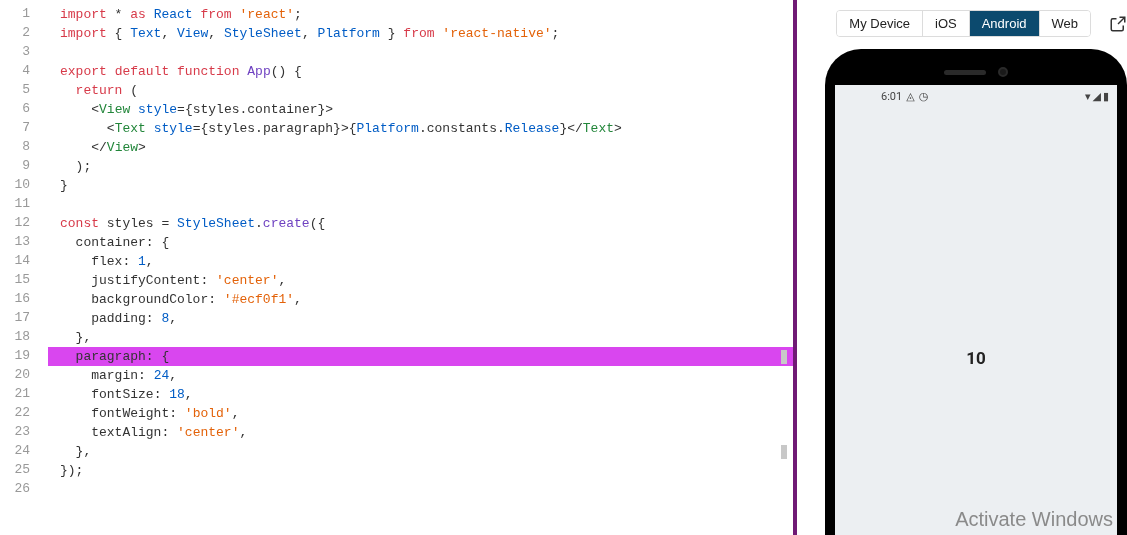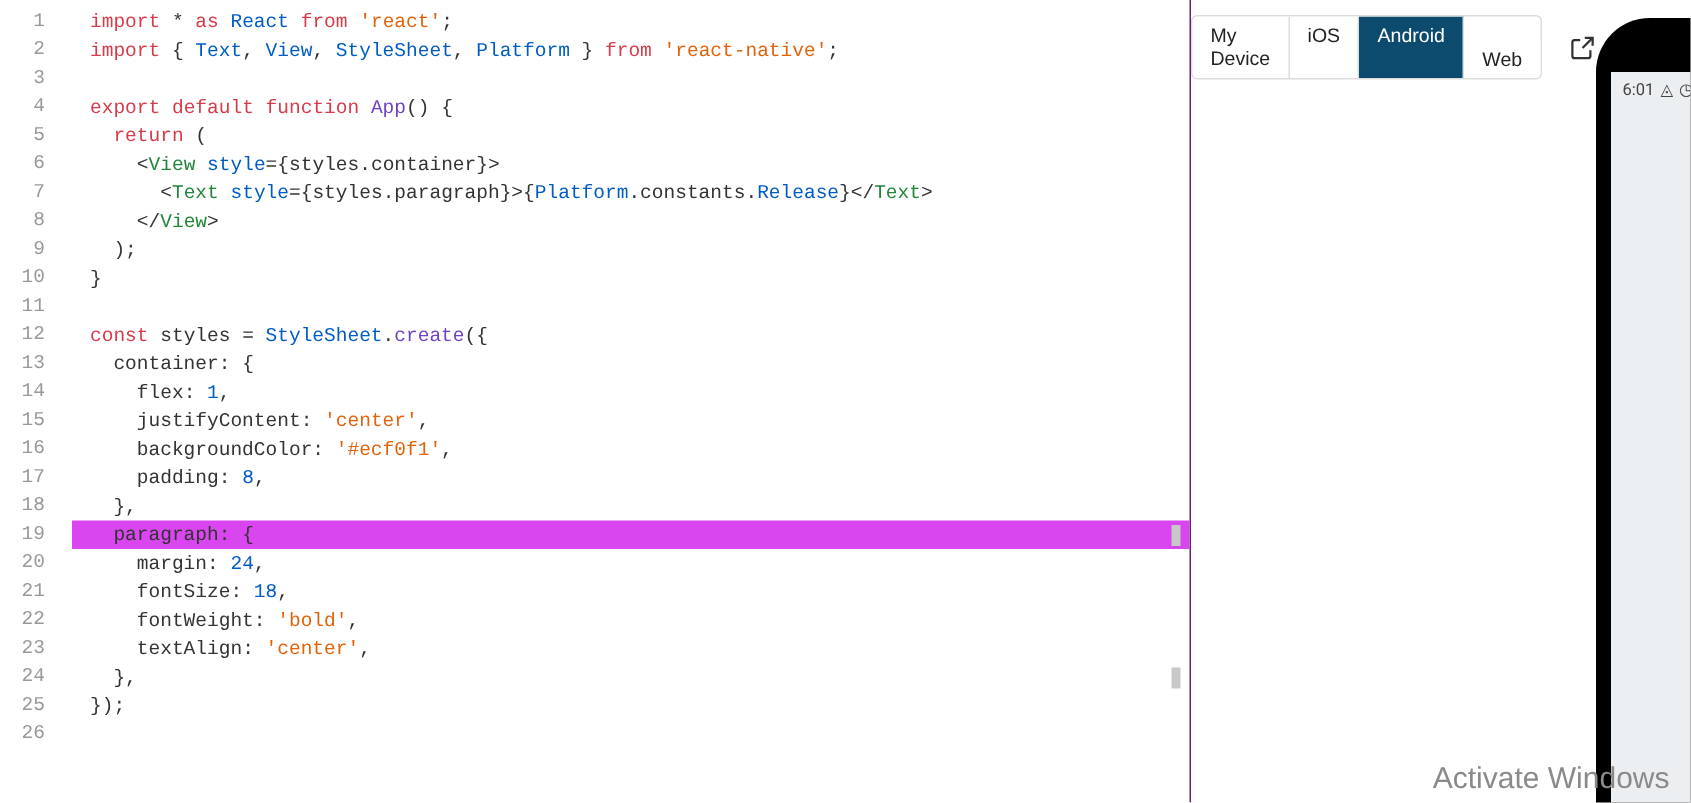--- a/index.html
+++ b/index.html
@@ -52,26 +52,26 @@
     display:inline-block;
     width:6px; height:14px;
     background:#c8c8c8;
     position:absolute;
     right:6px; top:3px;
   }
 
   .preview-pane {
     width: 334px;
     height: 535px;
-    border-left: 1px solid #701a75;
-    background: #fff;
-    position: relative;
-    display: flex;
-    flex-direction: row;
-    align-items: flex-start;
+    border-left: 4px solid #701a75;
+    background: #fff;
+    position: relative;
+    display: flex;
+    flex-direction: column;
+    align-items: flex-end;
   }
   .tab-bar {
     display: flex;
     align-items: center;
     margin-top: 10px;
     gap: 0;
   }
   .tabs {
     display: flex;
     border: 1px solid #dcdcdc;
@@ -80,21 +80,21 @@
     font-family: -apple-system, Segoe UI, sans-serif;
     font-size: 13px;
   }
   .tab {
     padding: 5px 12px;
     background: #fff;
     color: #222;
     border-right: 1px solid #dcdcdc;
     cursor: pointer;
   }
-  .tab:last-child { border-right: none; margin-top: 16px; }
+  .tab:last-child { border-right: none; }
   .tab.active { background: #0c4a6e; color: #fff; }
   .popout {
     margin-left: 18px;
     width: 18px; height: 18px;
     cursor: pointer;
   }
   .popout svg { display:block; }
 
   .device {
     margin-top: 12px;
@@ -125,21 +125,21 @@
   .status-bar {
     height: 22px;
     display:flex;
     align-items:center;
     justify-content:space-between;
     padding: 0 8px;
     font-family: Roboto, -apple-system, sans-serif;
     font-size: 11px;
     color: #444;
   }
-  .status-left { display:flex; align-items:center; gap:4px; }
+  .status-left { display:flex; align-items:center; gap:4px;margin-left:38px; }
   .status-right { display:flex; align-items:center; gap:2px; }
   .status-ico { font-size:11px; }
   .app-content {
     position:absolute;
     top:0; left:0; right:0; bottom:0;
     display:flex;
     align-items:center;
     justify-content:center;
   }
   .app-text {

